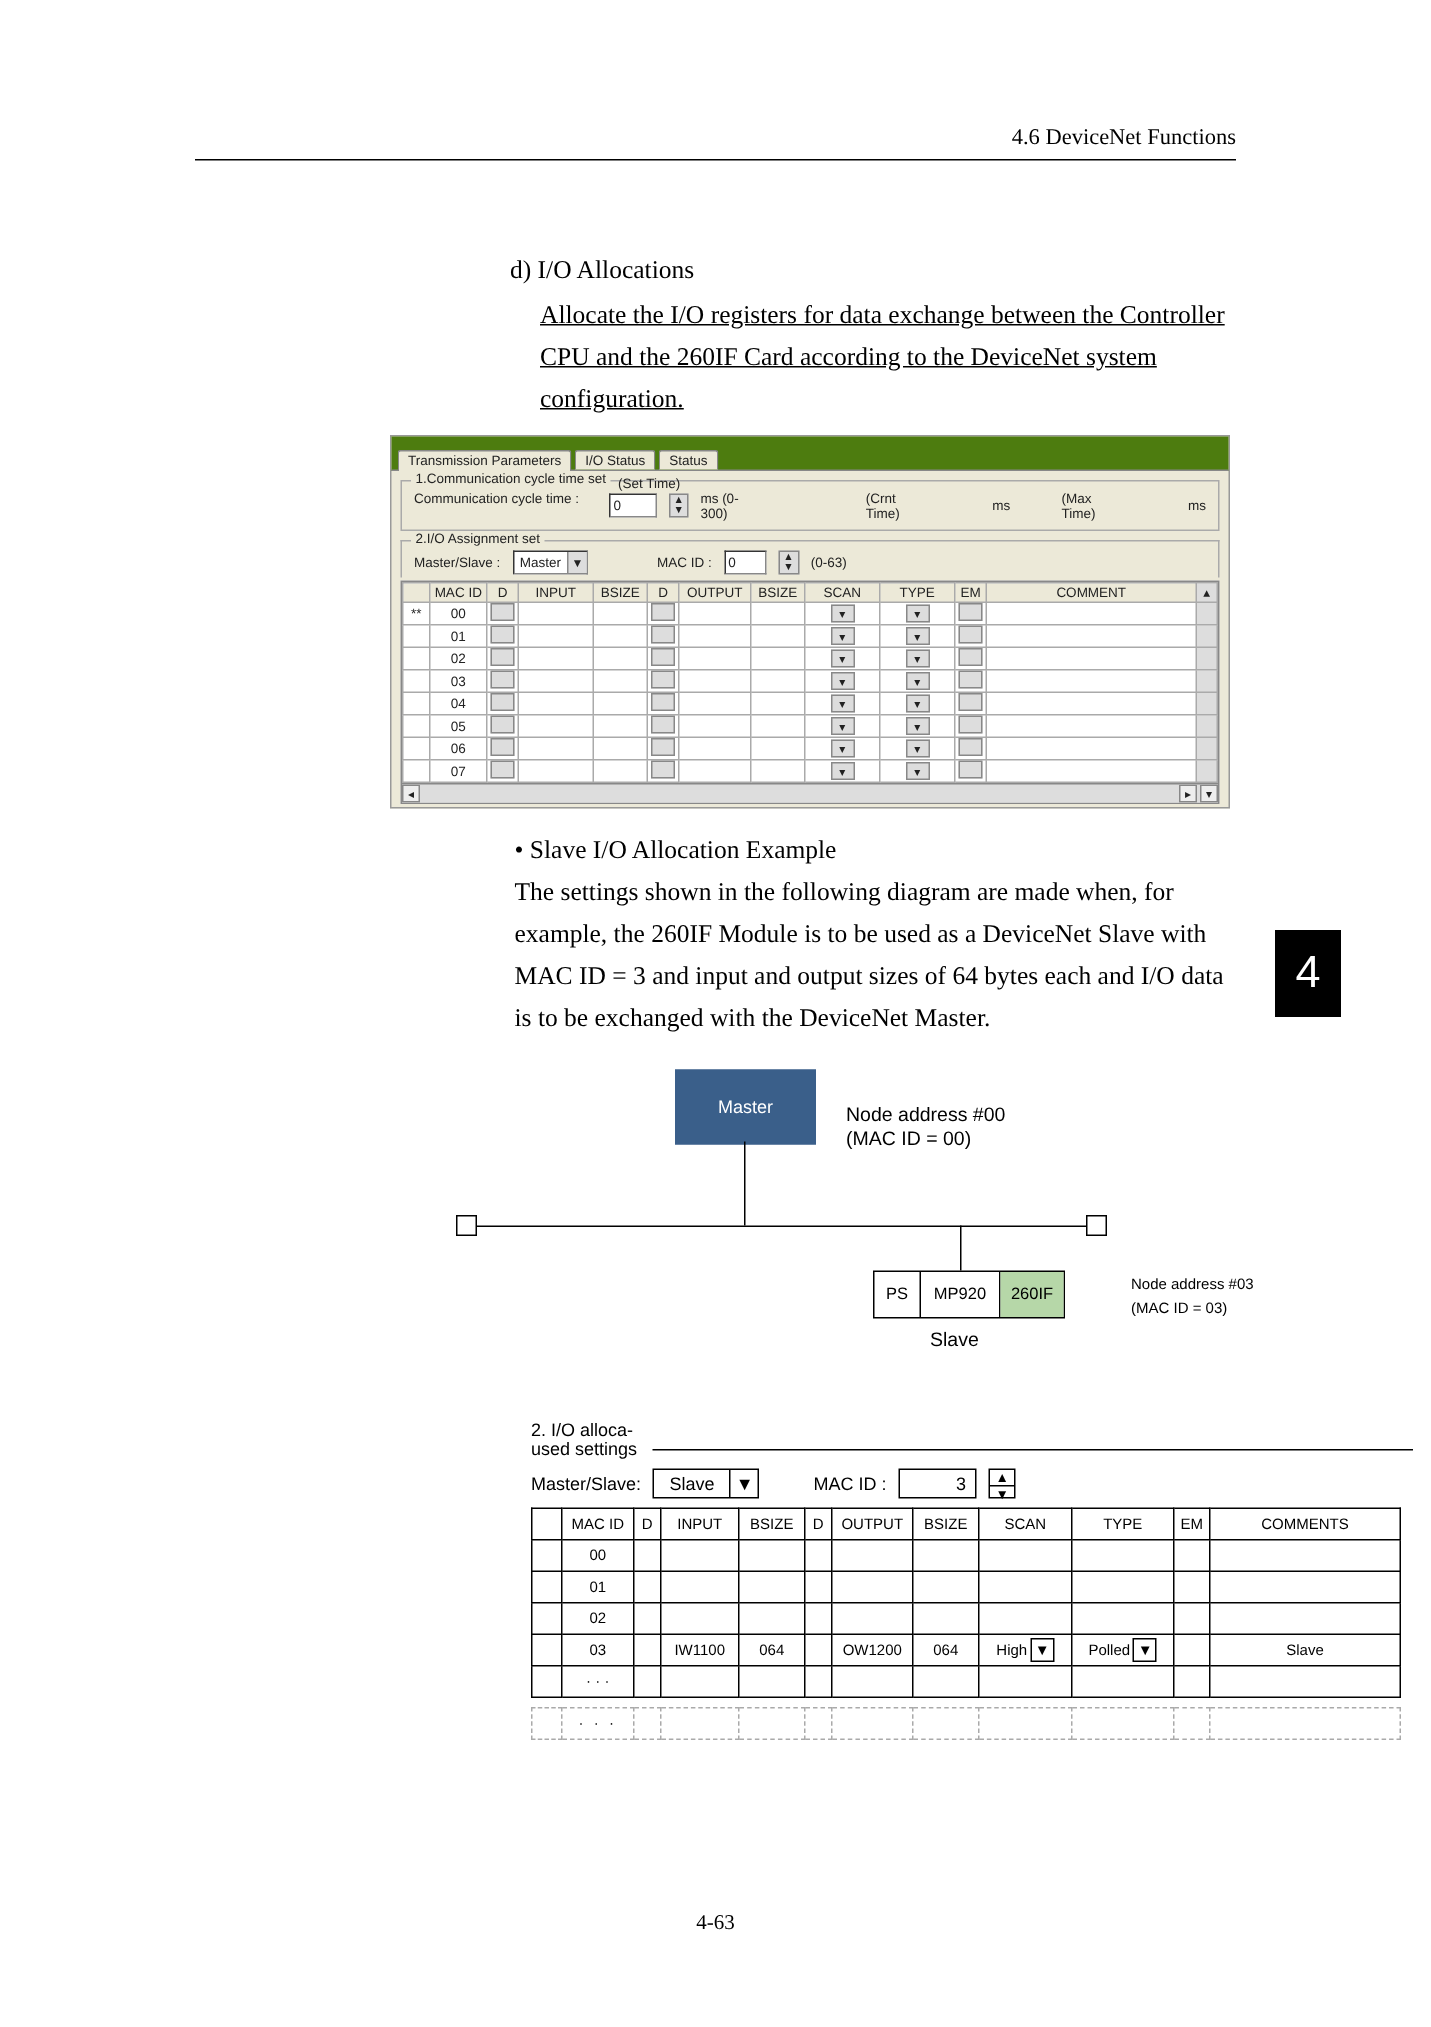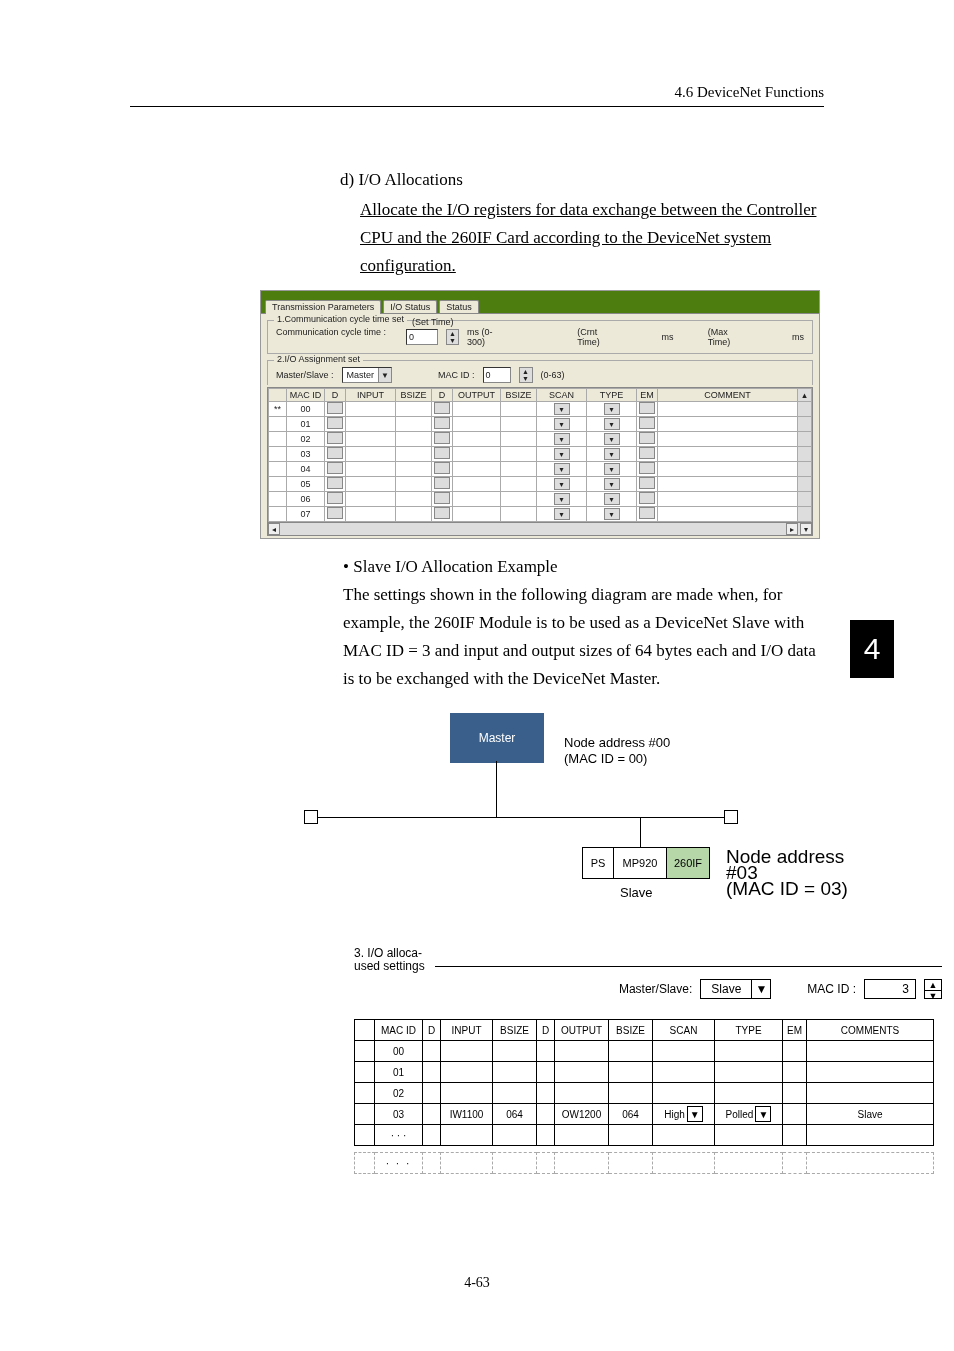--- a/index.html
+++ b/index.html
@@ -253,21 +253,21 @@
   .slave-wrap .cell:last-child { border-right:none; }
   .cell-ps { width:30px; }
   .cell-mp { width:52px; }
   .cell-260 {
     width:42px; background:#b6d7a8;
   }
   .slave-label {
     position:absolute; left:310px; top:178px; font-size:13px;
   }
   .node2-label {
-    position:absolute; left:416px; top:142px; font-size:19px; line-height:16px;
+    position:absolute; left:444px; top:142px; font-size:10px; line-height:16px;
   }
 
   
   .settings-draw {
     margin-left: 212px;
     margin-top: 10px;
     width: 600px;
     font-family: Arial, sans-serif;
     font-size: 12px;
     position: relative;
@@ -277,22 +277,21 @@
     margin-left: 12px;
     margin-bottom: 6px;
   }
   .sh-title { font-size:12px; line-height:13px; }
   .sh-line {
     flex:1; border-top:1px solid #000; margin-bottom:6px; margin-left:4px;
   }
   .sh-row {
     margin-left: 12px;
     display:flex; align-items:center; gap:8px; font-size:12px;
-    margin-bottom: 20px;
-    justify-content: flex-end;
+    margin-bottom: 6px;
   }
   .sh-select {
     display:inline-flex; border:1px solid #000; height:18px; align-items:center;
     background:#fff;
   }
   .sh-select .stext { padding:0 10px; font-size:12px; }
   .sh-select .sarrow {
     width:18px; height:18px; border-left:1px solid #000;
     display:flex; align-items:center; justify-content:center;
   }
@@ -594,21 +593,21 @@
       <div class="slave-label">Slave</div>
       <div class="node2-label">
         <span>Node address #03</span><br>
         <span>(MAC ID = 03)</span>
       </div>
     </div>
 
     <div class="settings-draw">
       <div class="settings-header">
         <div class="sh-title">
-          <span>3. I/O alloca-</span><br>
+          <span>2. I/O alloca-</span><br>
           <span>used settings</span>
         </div>
         <div class="sh-line"></div>
       </div>
       <div class="sh-row">
         <span>Master/Slave:</span>
         <span class="sh-select">
           <span class="stext">Slave</span>
           <span class="sarrow">▼</span>
         </span>

